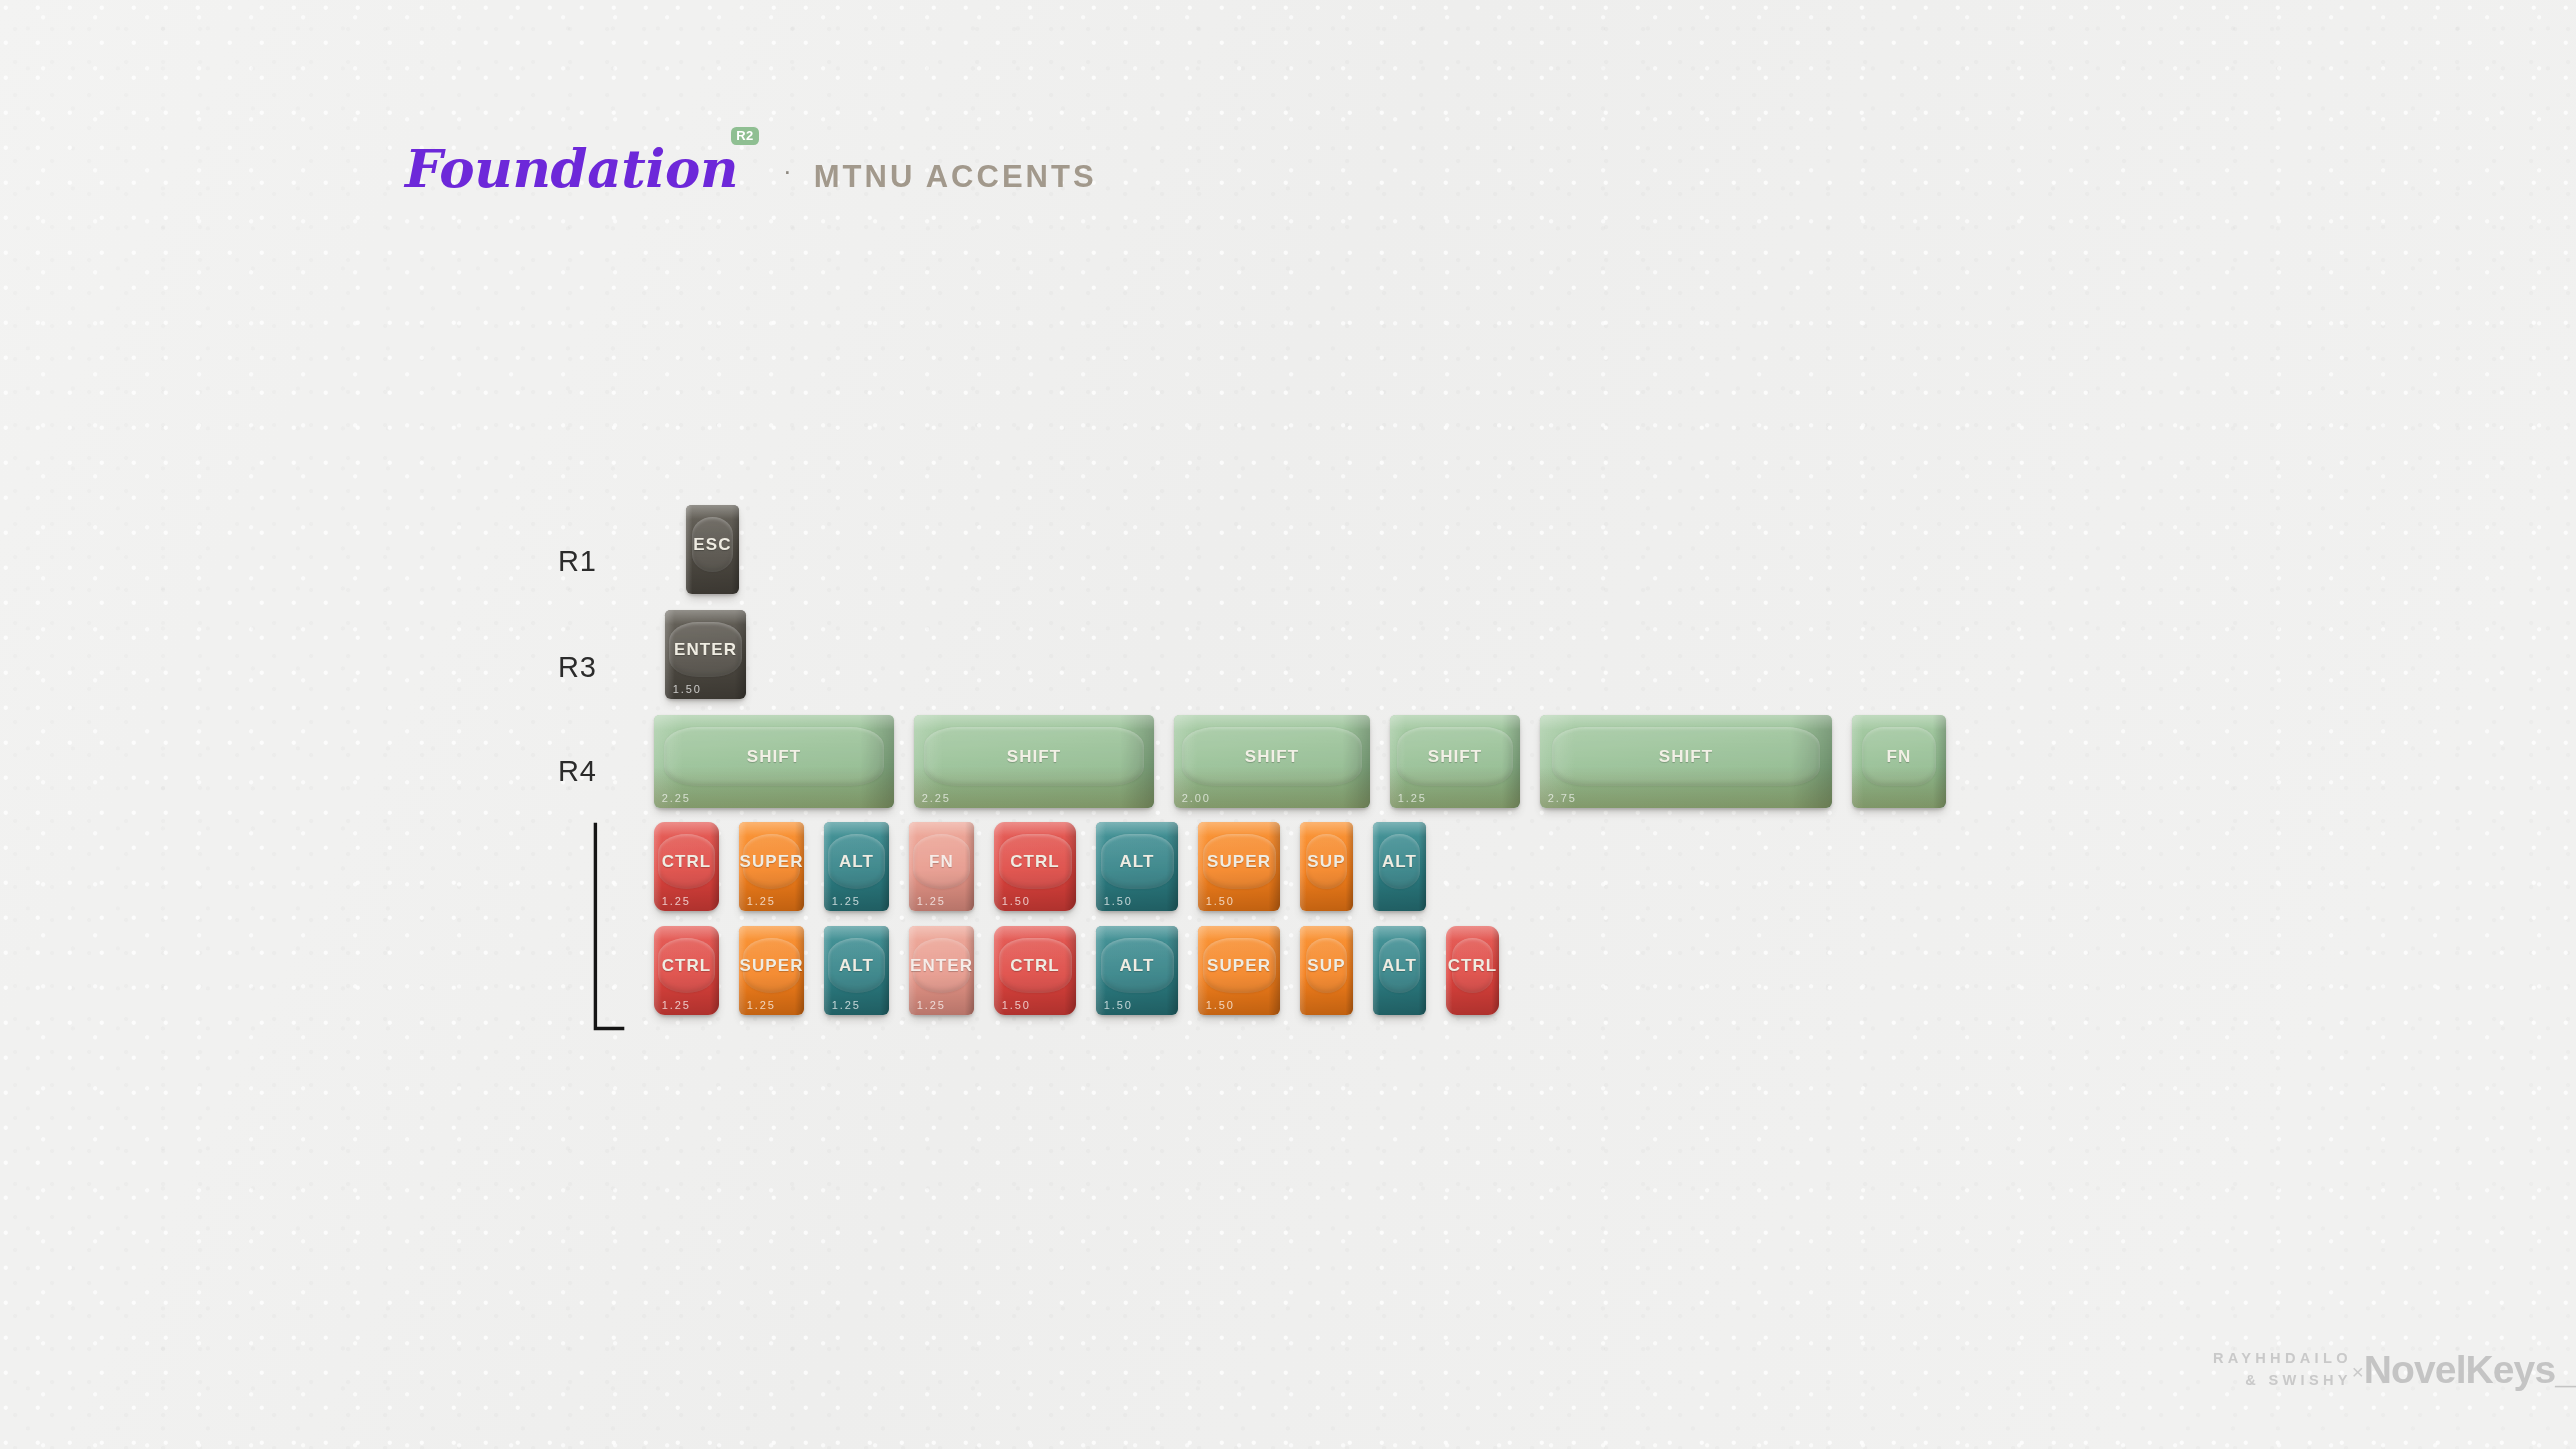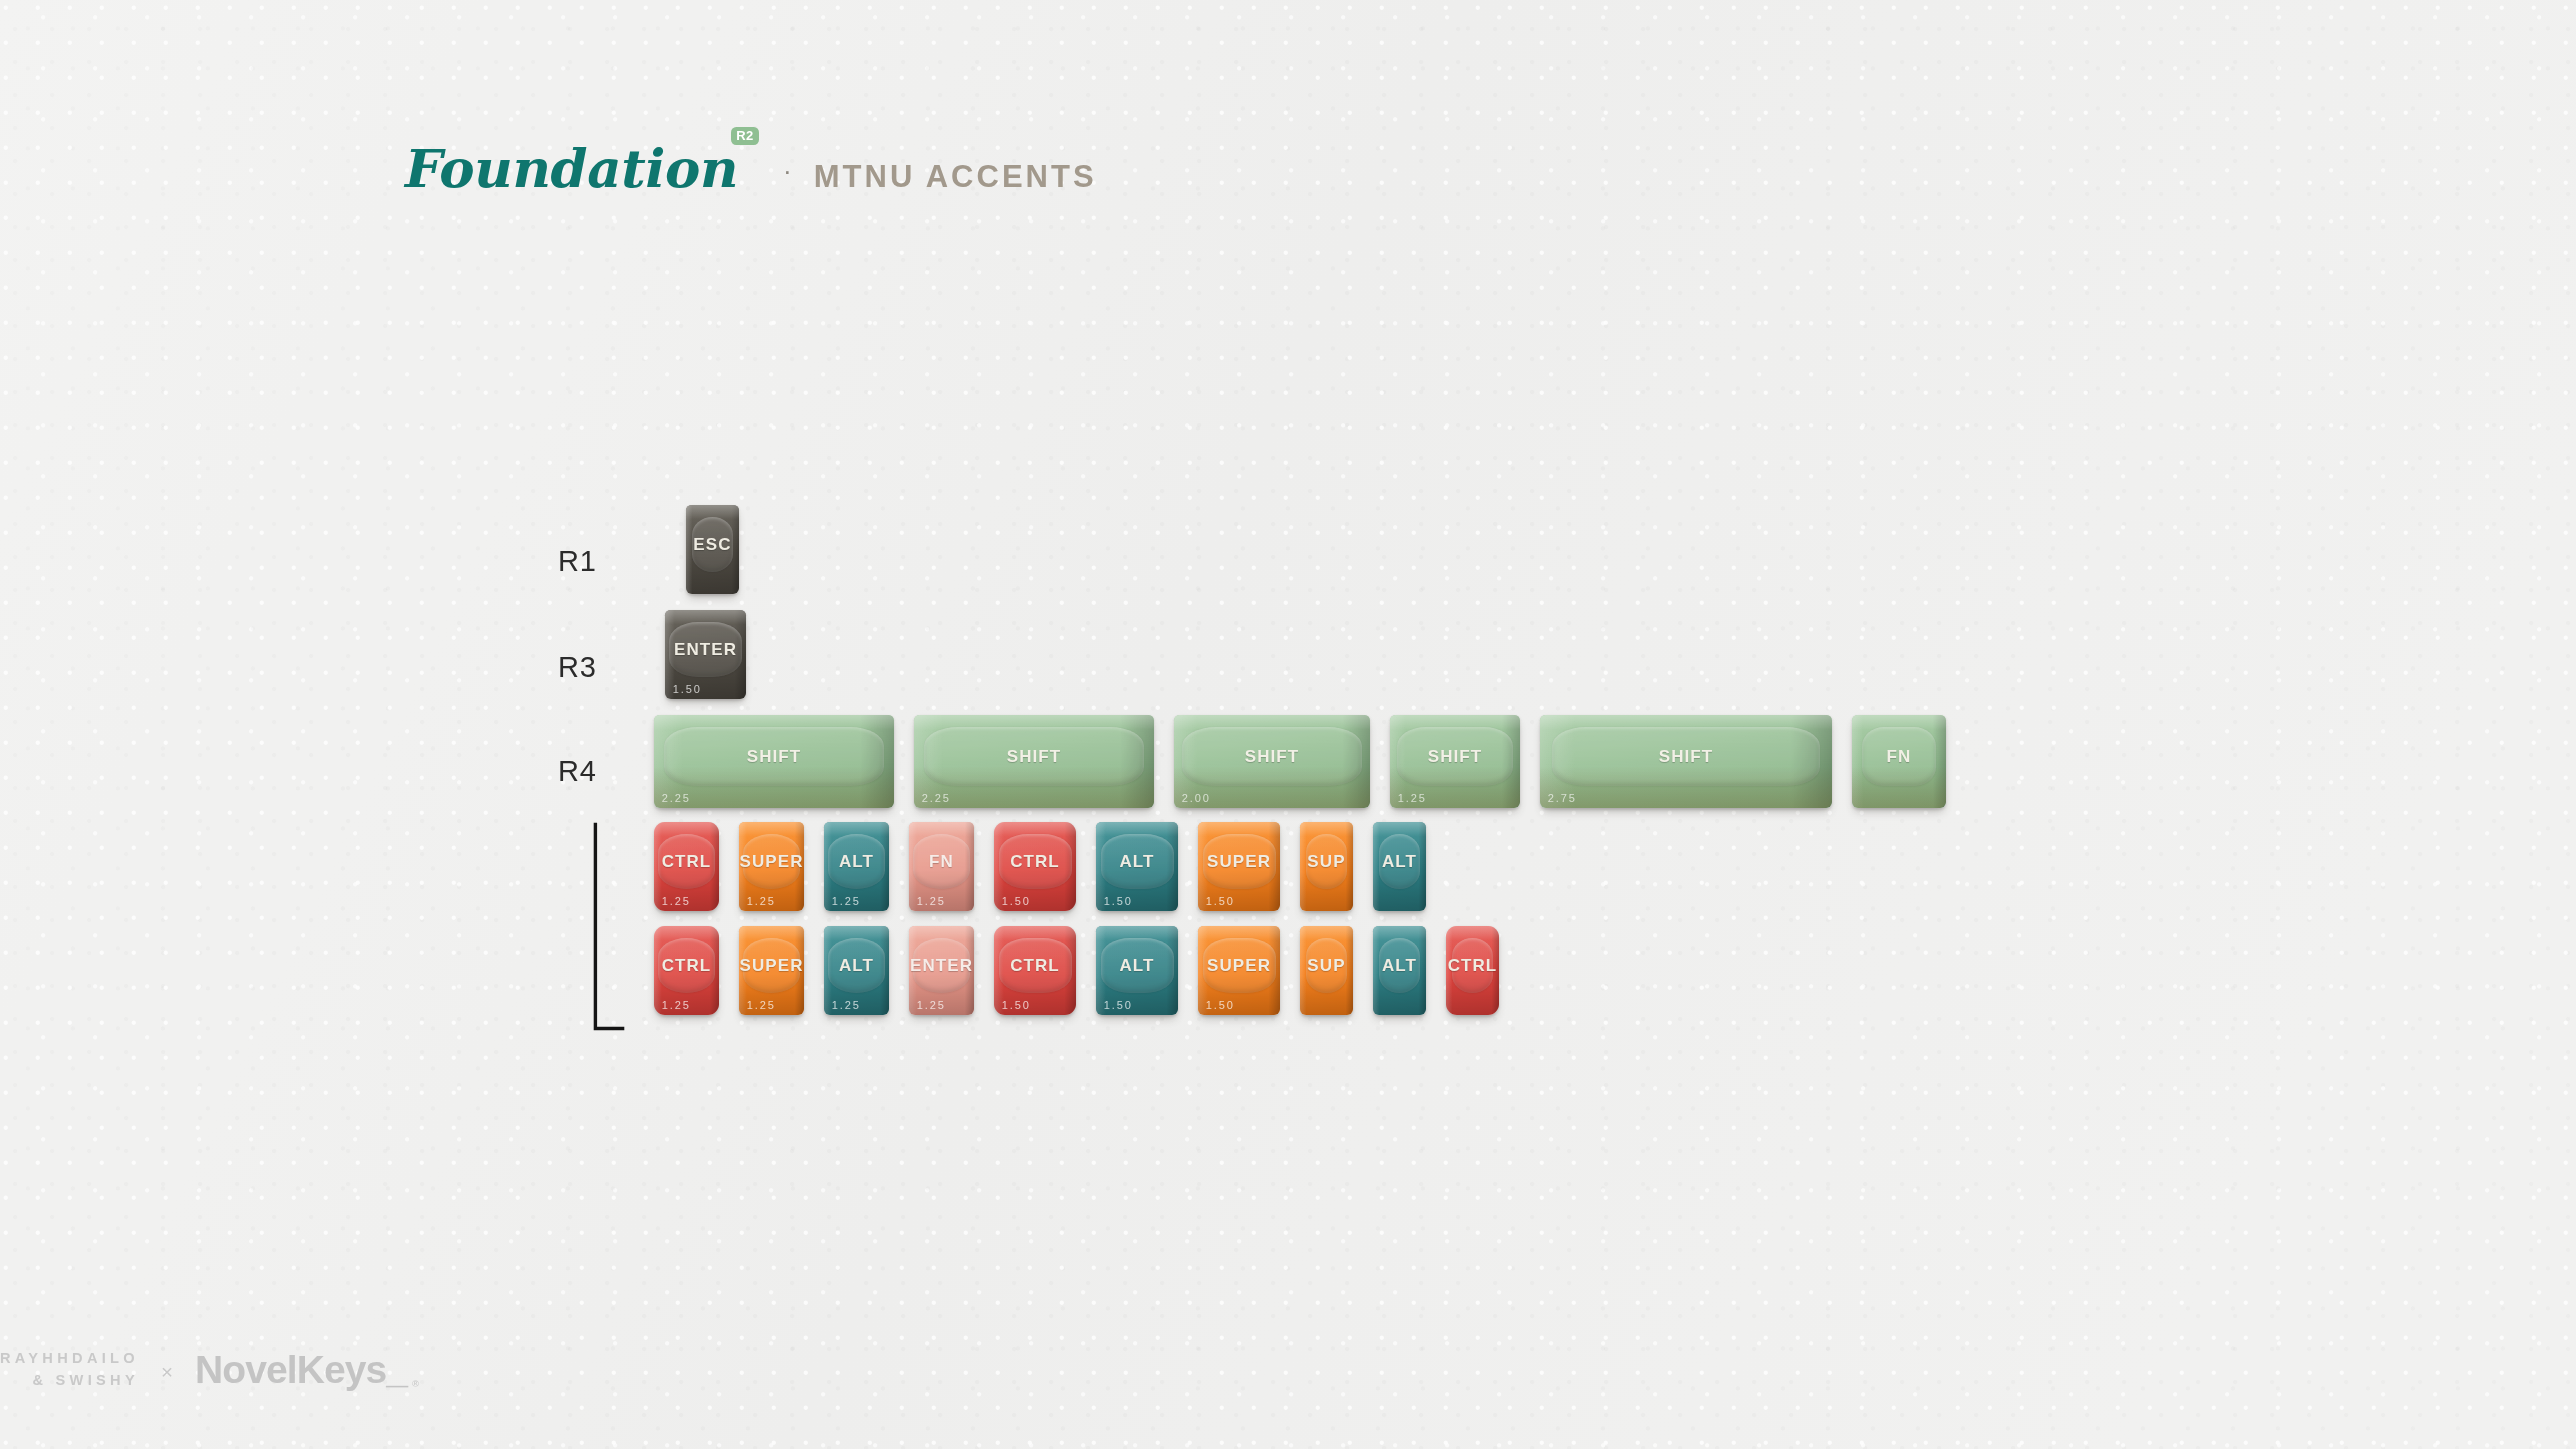--- a/index.html
+++ b/index.html
@@ -42,21 +42,21 @@
     z-index: 3;
   }
 
   #title-wrap { position: relative; display: inline-block; }
 
   #title {
     font-family: "DejaVu Serif", serif;
     font-style: italic;
     font-weight: 700;
     font-size: 53px;
-    color: #0f766e;
+    color: #6d28d9;
     letter-spacing: -0.4px;
     line-height: 1;
   }
 
   #title-badge {
     position: absolute;
     right: -20.6px;
     top: -15.5px;
     background: #8fbf92;
     color: #ffffff;
@@ -208,22 +208,21 @@
   }
 
   
   #footer {
     position: absolute;
     left: 0;
     right: 0;
     top: 1348px;
     display: flex;
     align-items: center;
-    justify-content: flex-start;
-    gap: 22px;
+    justify-content: flex-end;
     z-index: 3;
   }
 
   #credit-block {
     text-align: right;
     font-family: "Liberation Sans", sans-serif;
     font-size: 14.6px;
     font-weight: 700;
     letter-spacing: 4.3px;
     color: #c9c9c9;

